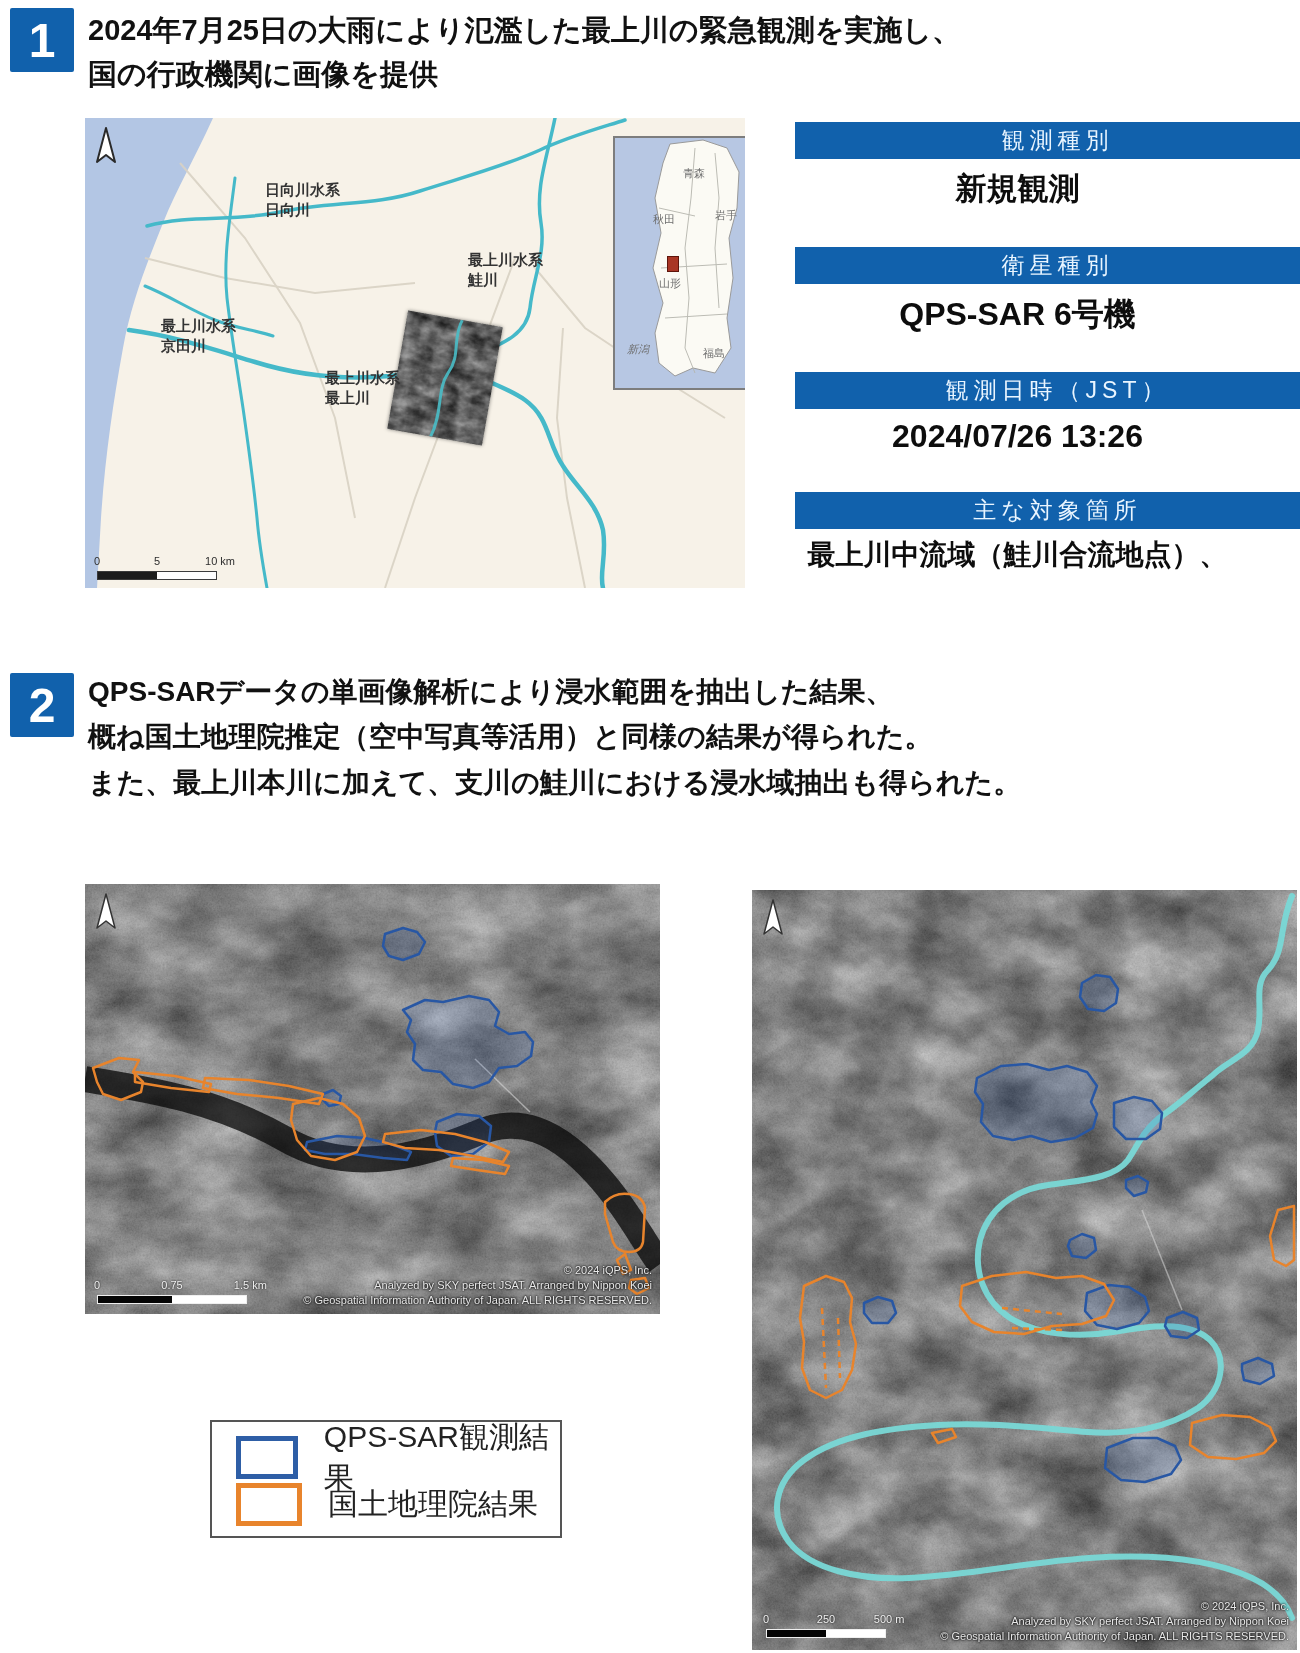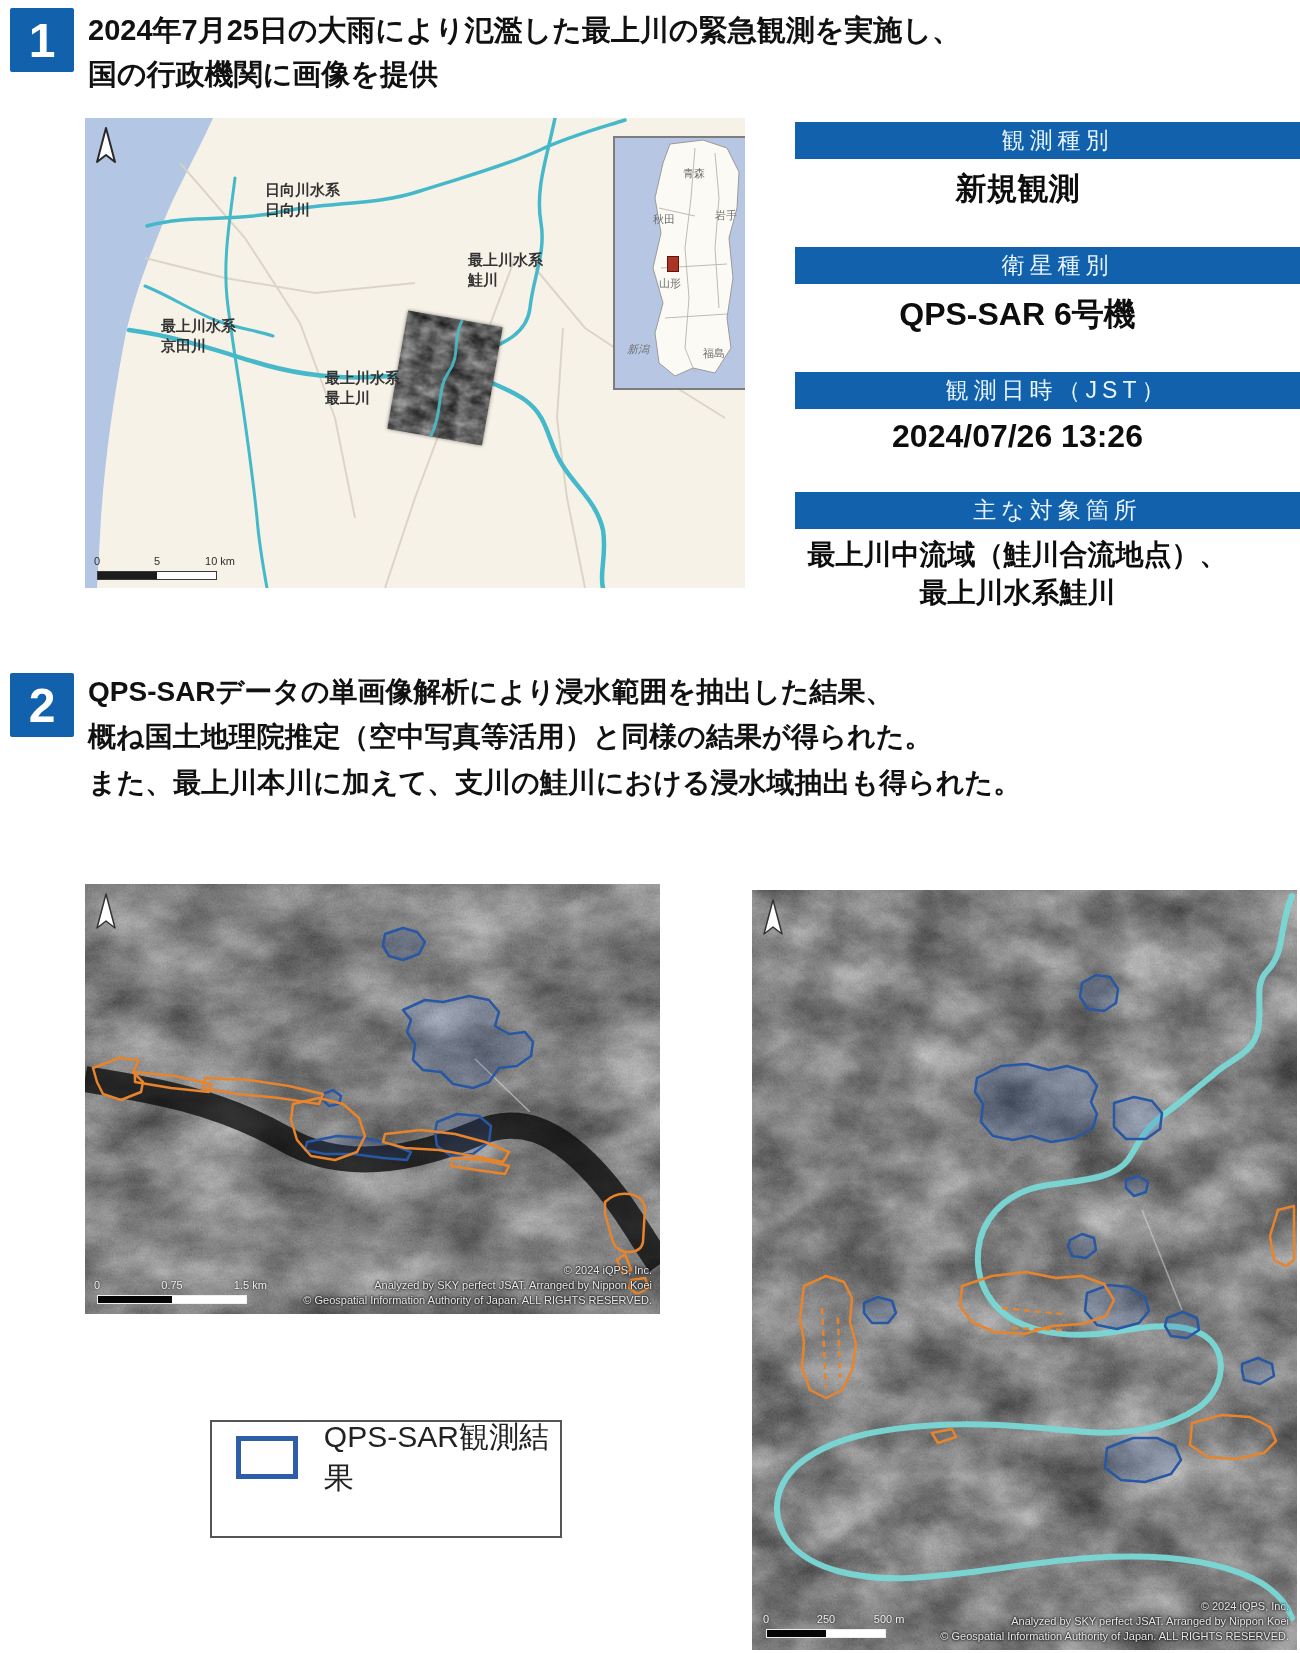--- a/index.html
+++ b/index.html
@@ -171,21 +171,20 @@
   <div class="info">
     <div class="info-bar" style="top:0;">観測種別</div>
     <div class="info-val" style="top:46px;font-size:31px;">新規観測</div>
     <div class="info-bar" style="top:125px;">衛星種別</div>
     <div class="info-val" style="top:171px;font-size:32px;">QPS-SAR 6号機</div>
     <div class="info-bar" style="top:250px;">観測日時（JST）</div>
     <div class="info-val" style="top:296px;font-size:32px;">2024/07/26 13:26</div>
     <div class="info-bar" style="top:370px;">主な対象箇所</div>
     <div class="info-val" style="top:414px;font-size:28px;line-height:1.35;">
       <div>最上川中流域（鮭川合流地点）、</div>
-      <div>最上川水系鮭川</div>
     </div>
   </div>
 
   <div class="badge badge2">2</div>
   <div class="heading heading2">
     <div>QPS-SARデータの単画像解析により浸水範囲を抽出した結果、</div>
     <div>概ね国土地理院推定（空中写真等活用）と同様の結果が得られた。</div>
     <div>また、最上川本川に加えて、支川の鮭川における浸水域抽出も得られた。</div>
   </div>
 
@@ -255,20 +254,24 @@
       <div>© 2024 iQPS, Inc.</div>
       <div>Analyzed by SKY perfect JSAT. Arranged by Nippon Koei</div>
       <div>© Geospatial Information Authority of Japan. ALL RIGHTS RESERVED.</div>
     </div>
   </div>
 
   <div class="legend">
     <div class="legend-row">
       <span class="legend-sw sw-blue"></span>
       <span class="legend-label">QPS-SAR観測結果</span>
+    </div>
+    <div class="legend-row">
+      <span class="legend-sw sw-orange"></span>
+      <span class="legend-label">国土地理院結果</span>
     </div>
   </div>
 
   <div class="sar sar-right">
     <svg width="545" height="760" viewBox="0 0 545 760" preserveAspectRatio="none">
       <defs>
         <filter id="terrR">
             <feTurbulence type="fractalNoise" baseFrequency="0.014 0.02" numOctaves="5" seed="23" stitchTiles="stitch"></feTurbulence>
           <feColorMatrix type="saturate" values="0"></feColorMatrix>
           <feComponentTransfer>

